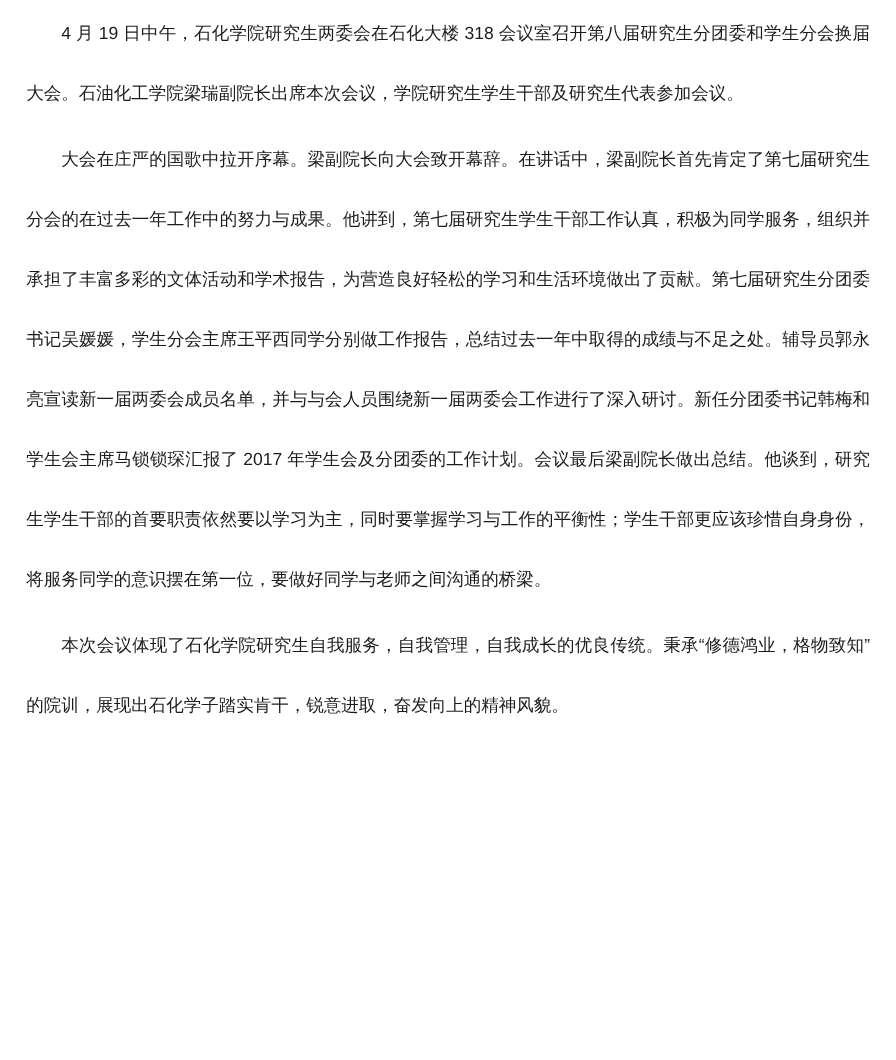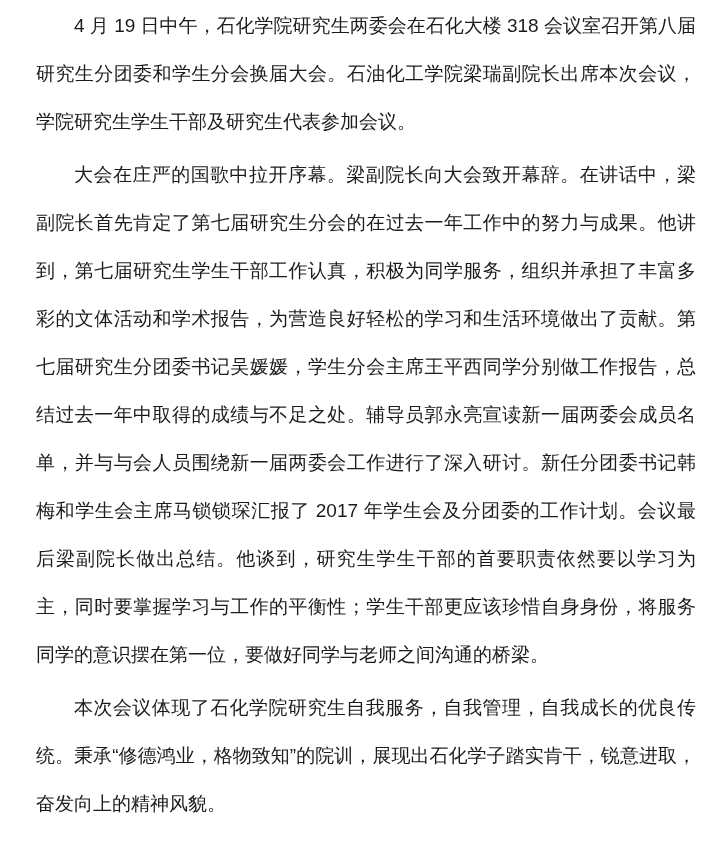--- a/index.html
+++ b/index.html
@@ -5,25 +5,25 @@
   html, body {
     margin: 0;
     padding: 0;
     background: #ffffff;
   }
   .page {
     position: relative;
     width: 717px;
     height: 848px;
     box-sizing: border-box;
-    padding: 2px 21px 0 36px;
+    padding: 2px 21px 0 21px;
     background: #ffffff;
     color: #1b1b1b;
     font-family: "Liberation Sans", "DejaVu Sans", sans-serif;
-    font-size: 19px;
+    font-size: 14px;
     line-height: 48px;
     text-align: justify;
     text-justify: inter-ideograph;
     overflow: hidden;
   }
   .page p.doc-paragraph {
     margin: 0 0 5px 0;
     text-indent: 2em;
     word-break: break-all;
   }

